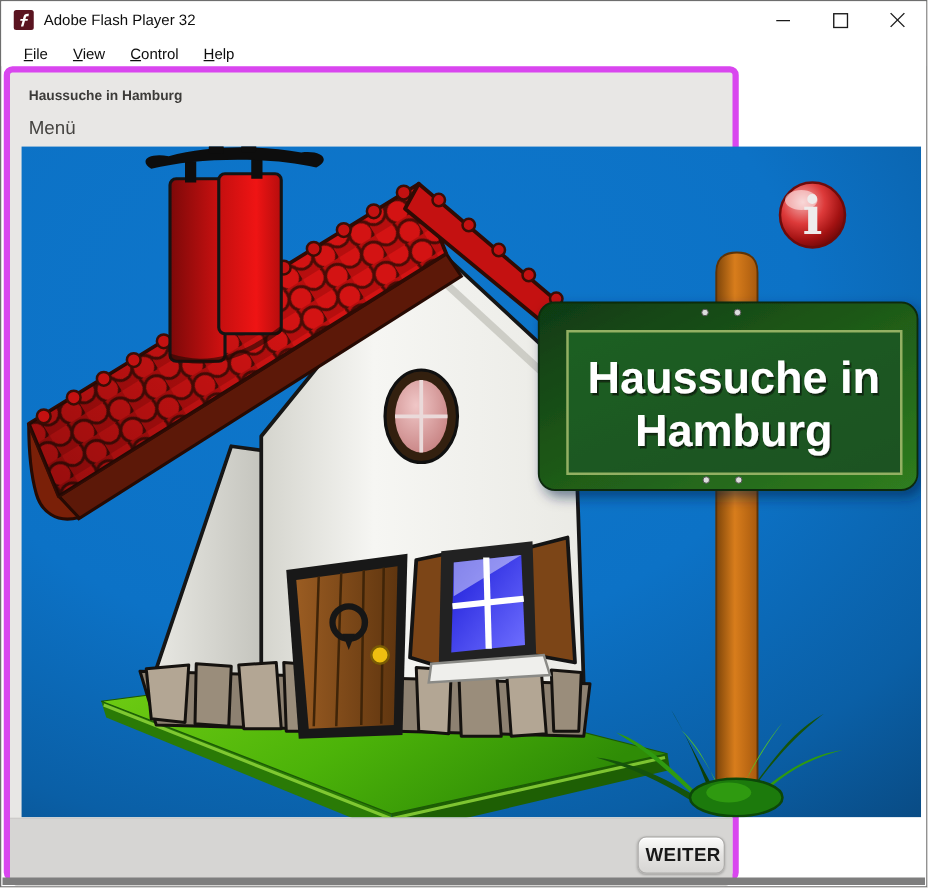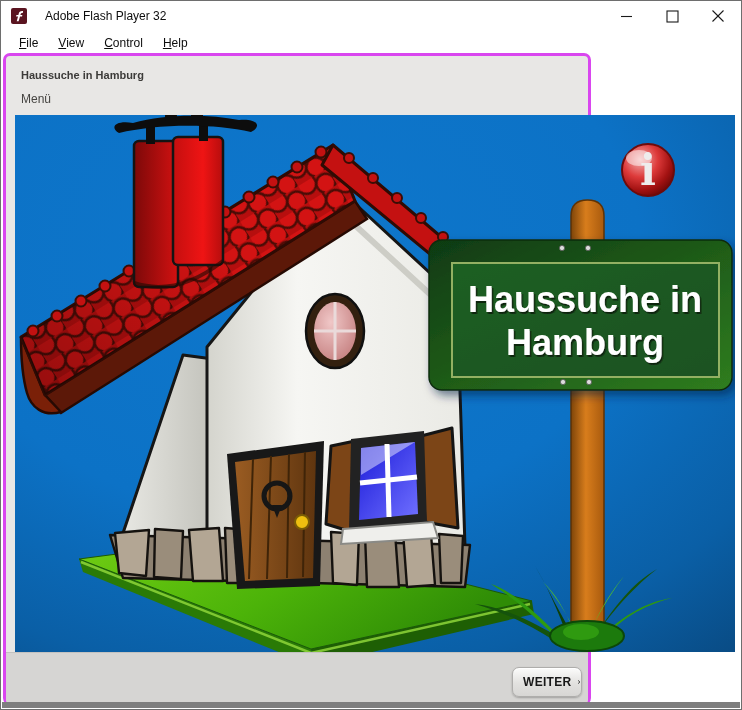--- a/index.html
+++ b/index.html
@@ -5,51 +5,51 @@
   html,body{margin:0;padding:0;}
   body{width:742px;height:710px;font-family:"Liberation Sans",sans-serif;background:#fff;}
   .window{position:relative;width:742px;height:710px;box-sizing:border-box;
           border:1px solid #6e6e6e;background:#ffffff;overflow:hidden;}
 
   
   .titlebar{position:absolute;left:0;top:0;right:0;height:30px;background:#fff;
             display:flex;align-items:center;}
   .flash-icon{width:16px;height:16px;margin-left:10px;border-radius:2px;background:#5a1420;
               display:flex;align-items:center;justify-content:center;flex:0 0 auto;}
-  .win-title{margin-left:18px;font-size:12px;color:#0d0d0d;white-space:nowrap;}
+  .win-title{margin-left:8px;font-size:12px;color:#0d0d0d;white-space:nowrap;}
   .caption-buttons{position:absolute;right:0;top:0;height:30px;display:flex;}
   .cap-btn{width:46px;height:30px;display:flex;align-items:center;justify-content:center;background:transparent;}
 
   
   .menubar{position:absolute;left:0;top:30px;right:0;height:22px;background:#fff;
            display:flex;align-items:center;padding-left:8px;font-size:12px;color:#0d0d0d;}
   .menu-item{padding:2px 10px 0 10px;cursor:default;}
   .u{text-decoration:underline;}
 
   
   .panel{position:absolute;left:2px;top:52px;width:588px;height:652px;box-sizing:border-box;
-         background:#e8e7e5;border:3px solid #d946ef;border-radius:7px;text-decoration:underline;}
+         background:#e8e7e5;border:5px solid #d946ef;border-radius:7px;text-decoration:underline;}
   .bottom-strip{position:absolute;left:1px;right:1px;bottom:1px;height:6px;background:#7e7e7e;}
 
   .app-header-title{position:absolute;left:15px;top:13px;font-size:11px;font-weight:bold;color:#3c3b39;}
-  .app-header-menu{position:absolute;left:15px;top:36px;font-size:12px;color:#454441;cursor:pointer;}
+  .app-header-menu{position:absolute;left:15px;top:36px;font-size:15px;color:#454441;cursor:pointer;}
 
   
   .stage{position:absolute;left:9px;top:59px;width:720px;height:537px;overflow:hidden;}
   .stage svg{display:block;}
 
   
   .app-footer{position:absolute;left:0;right:0;top:596px;height:54px;background:#d6d5d3;
               border-top:1px solid #c3c2c0;border-radius:0 0 7px 7px;}
   .weiter-btn{position:absolute;right:6px;top:14px;width:70px;height:30px;box-sizing:border-box;
               border:1px solid #aeadab;border-radius:7px;
               background:linear-gradient(#fcfcfb,#e2e1df 55%,#d7d6d4);
               box-shadow:0 1px 2px rgba(0,0,0,.25), inset 0 1px 0 #fff;
               display:flex;align-items:center;justify-content:center;gap:7px;cursor:pointer;}
-  .weiter-label{font-size:12px;font-weight:bold;color:#181818;letter-spacing:.3px;margin-left:10px;}
+  .weiter-label{font-size:15px;font-weight:bold;color:#181818;letter-spacing:.3px;margin-left:10px;}
 </style>
 </head>
 <body>
 
 <div class="window">
 
   <div class="titlebar">
     <span class="flash-icon">
       <svg width="16" height="16" viewBox="0 0 16 16">
         <path d="M11.4,3 c-2.3,0 -3.3,0.95 -3.7,2.7 l-0.33,1.4 H5.4 L5.1,8.6 h1.95 L5.7,13.2 h1.95 l1.35,-4.6 h2.05 l0.3,-1.5 H9.4 l0.28,-1.1 c0.16,-0.62 0.58,-0.95 1.35,-0.95 h0.75 L12.1,3 Z" fill="#ffffff"></path>

